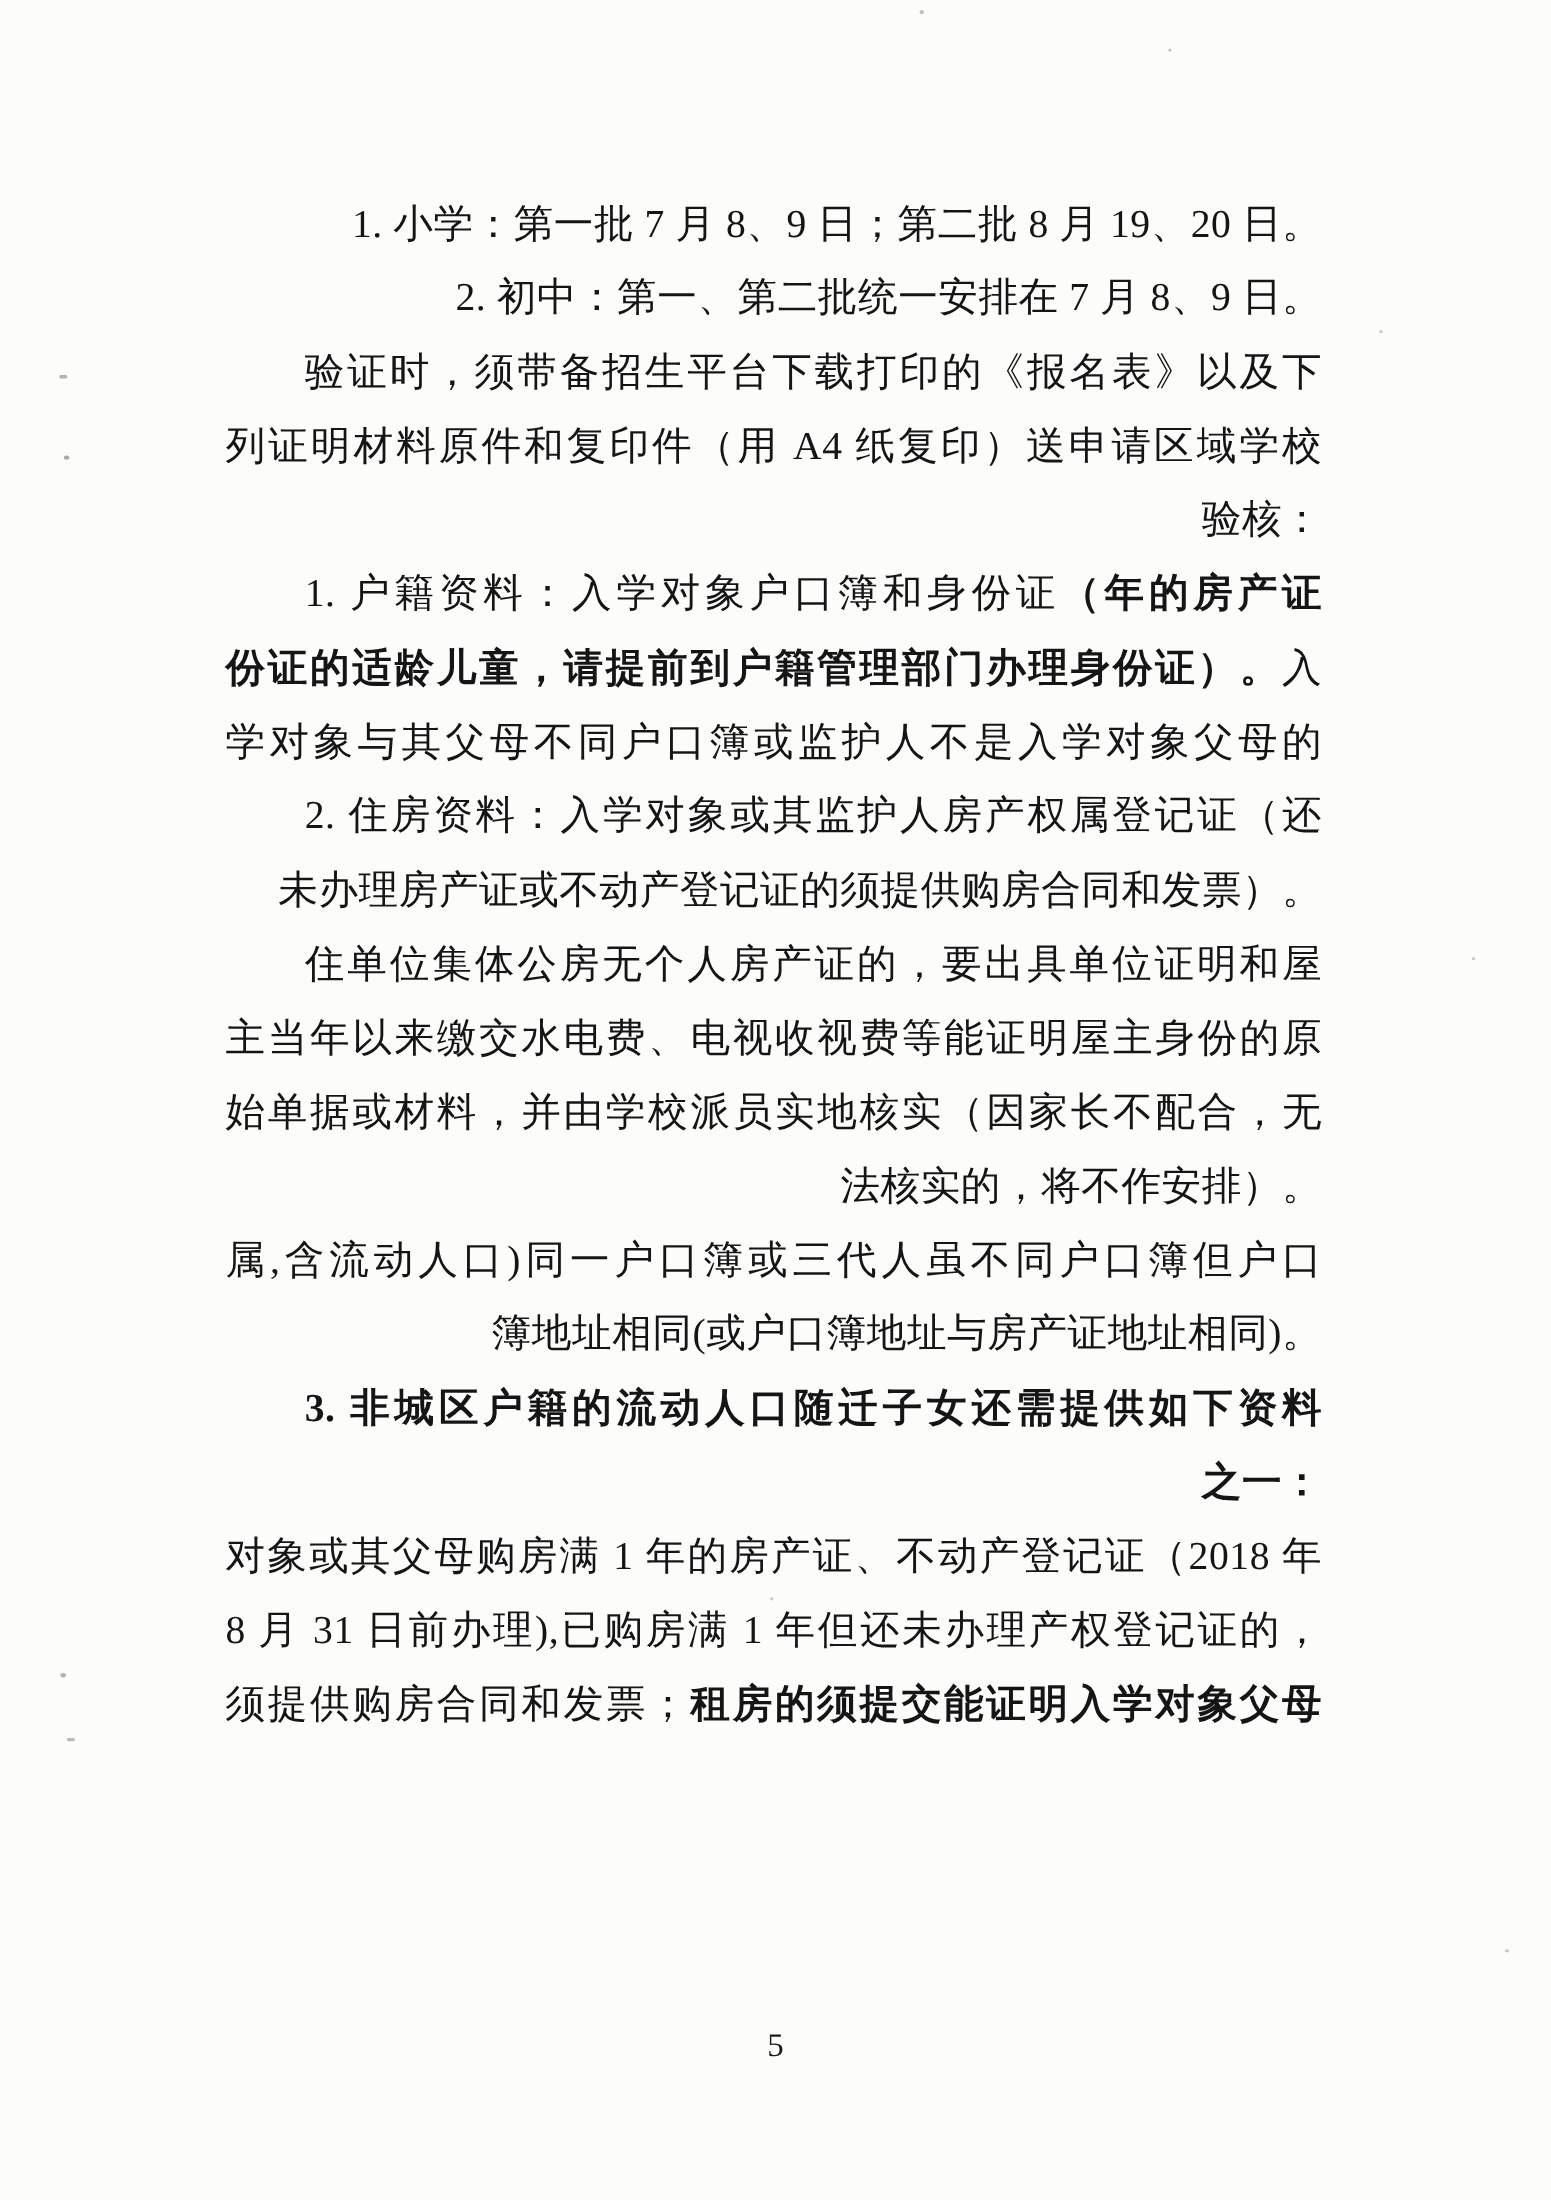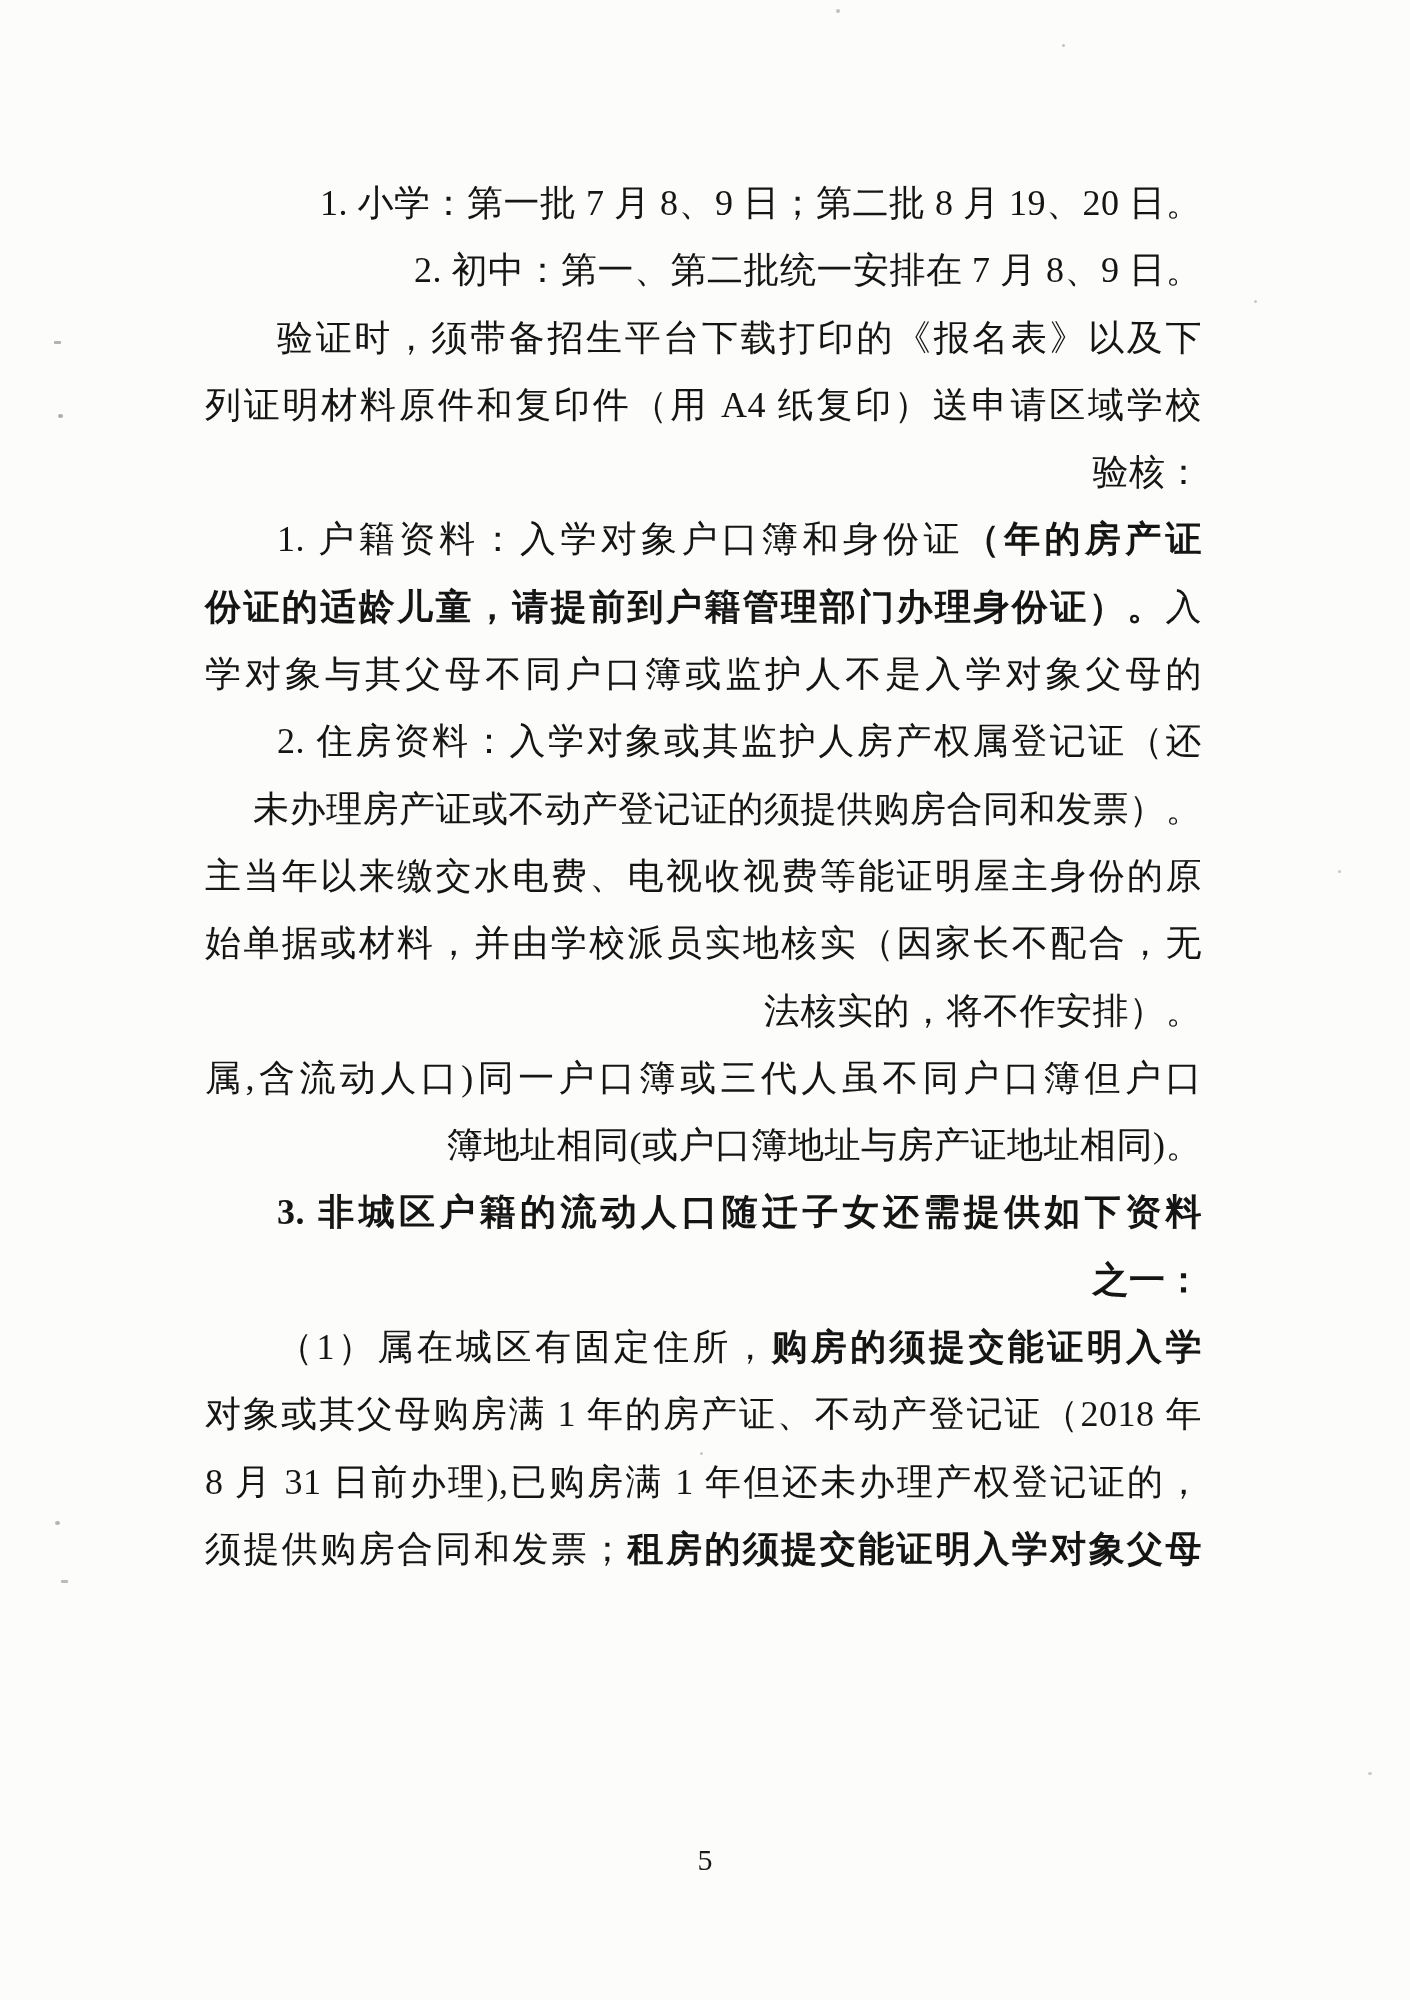--- a/index.html
+++ b/index.html
@@ -65,28 +65,28 @@
       <div class="line indent"><span>1. 小学：第一批 7 月 8、9 日；第二批 8 月 19、20 日。</span></div>
       <div class="line indent"><span>2. 初中：第一、第二批统一安排在 7 月 8、9 日。</span></div>
       <div class="line indent full"><span>验证时，须带备招生平台下载打印的《报名表》以及下</span></div>
       <div class="line full"><span>列证明材料原件和复印件（用 A4 纸复印）送申请区域学校</span></div>
       <div class="line"><span>验核：</span></div>
       <div class="line indent full"><span>1. 户籍资料：入学对象户口簿和身份证</span><span class="bold">（年的房产证</span></div>
       <div class="line full"><span class="bold">份证的适龄儿童，请提前到户籍管理部门办理身份证）。</span><span>入</span></div>
       <div class="line full"><span>学对象与其父母不同户口簿或监护人不是入学对象父母的</span></div>
       <div class="line indent full"><span>2. 住房资料：入学对象或其监护人房产权属登记证（还</span></div>
       <div class="line"><span>未办理房产证或不动产登记证的须提供购房合同和发票）。</span></div>
+      <div class="line indent full"><span>住单位集体公房无个人房产证的，要出具单位证明和屋</span></div>
       <div class="line full"><span>主当年以来缴交水电费、电视收视费等能证明屋主身份的原</span></div>
       <div class="line full"><span>始单据或材料，并由学校派员实地核实（因家长不配合，无</span></div>
       <div class="line"><span>法核实的，将不作安排）。</span></div>
       <div class="line full"><span>属,含流动人口)同一户口簿或三代人虽不同户口簿但户口</span></div>
       <div class="line"><span>簿地址相同(或户口簿地址与房产证地址相同)。</span></div>
       <div class="line indent full"><span class="bold">3. 非城区户籍的流动人口随迁子女还需提供如下资料</span></div>
       <div class="line"><span class="bold">之一：</span></div>
-      <div class="line indent full"><span>（1）属在城区有固定住所，</span><span class="bold">购房的须提交能证明入学</span></div>
       <div class="line full"><span>对象或其父母购房满 1 年的房产证、不动产登记证（2018 年</span></div>
       <div class="line full"><span>8 月 31 日前办理),已购房满 1 年但还未办理产权登记证的，</span></div>
       <div class="line full"><span>须提供购房合同和发票；</span><span class="bold">租房的须提交能证明入学对象父母</span></div>
     </div>
 
   <div class="page-number">5</div>
 
   <div class="artifact" style="left:54px; top:341px; width:7px; height:3px; border-radius:1px; opacity:0.5;"></div>
   <div class="artifact" style="left:58px; top:414px; width:5px; height:4px; opacity:0.55;"></div>
   <div class="artifact" style="left:55px; top:1521px; width:5px; height:4px; opacity:0.5;"></div>

